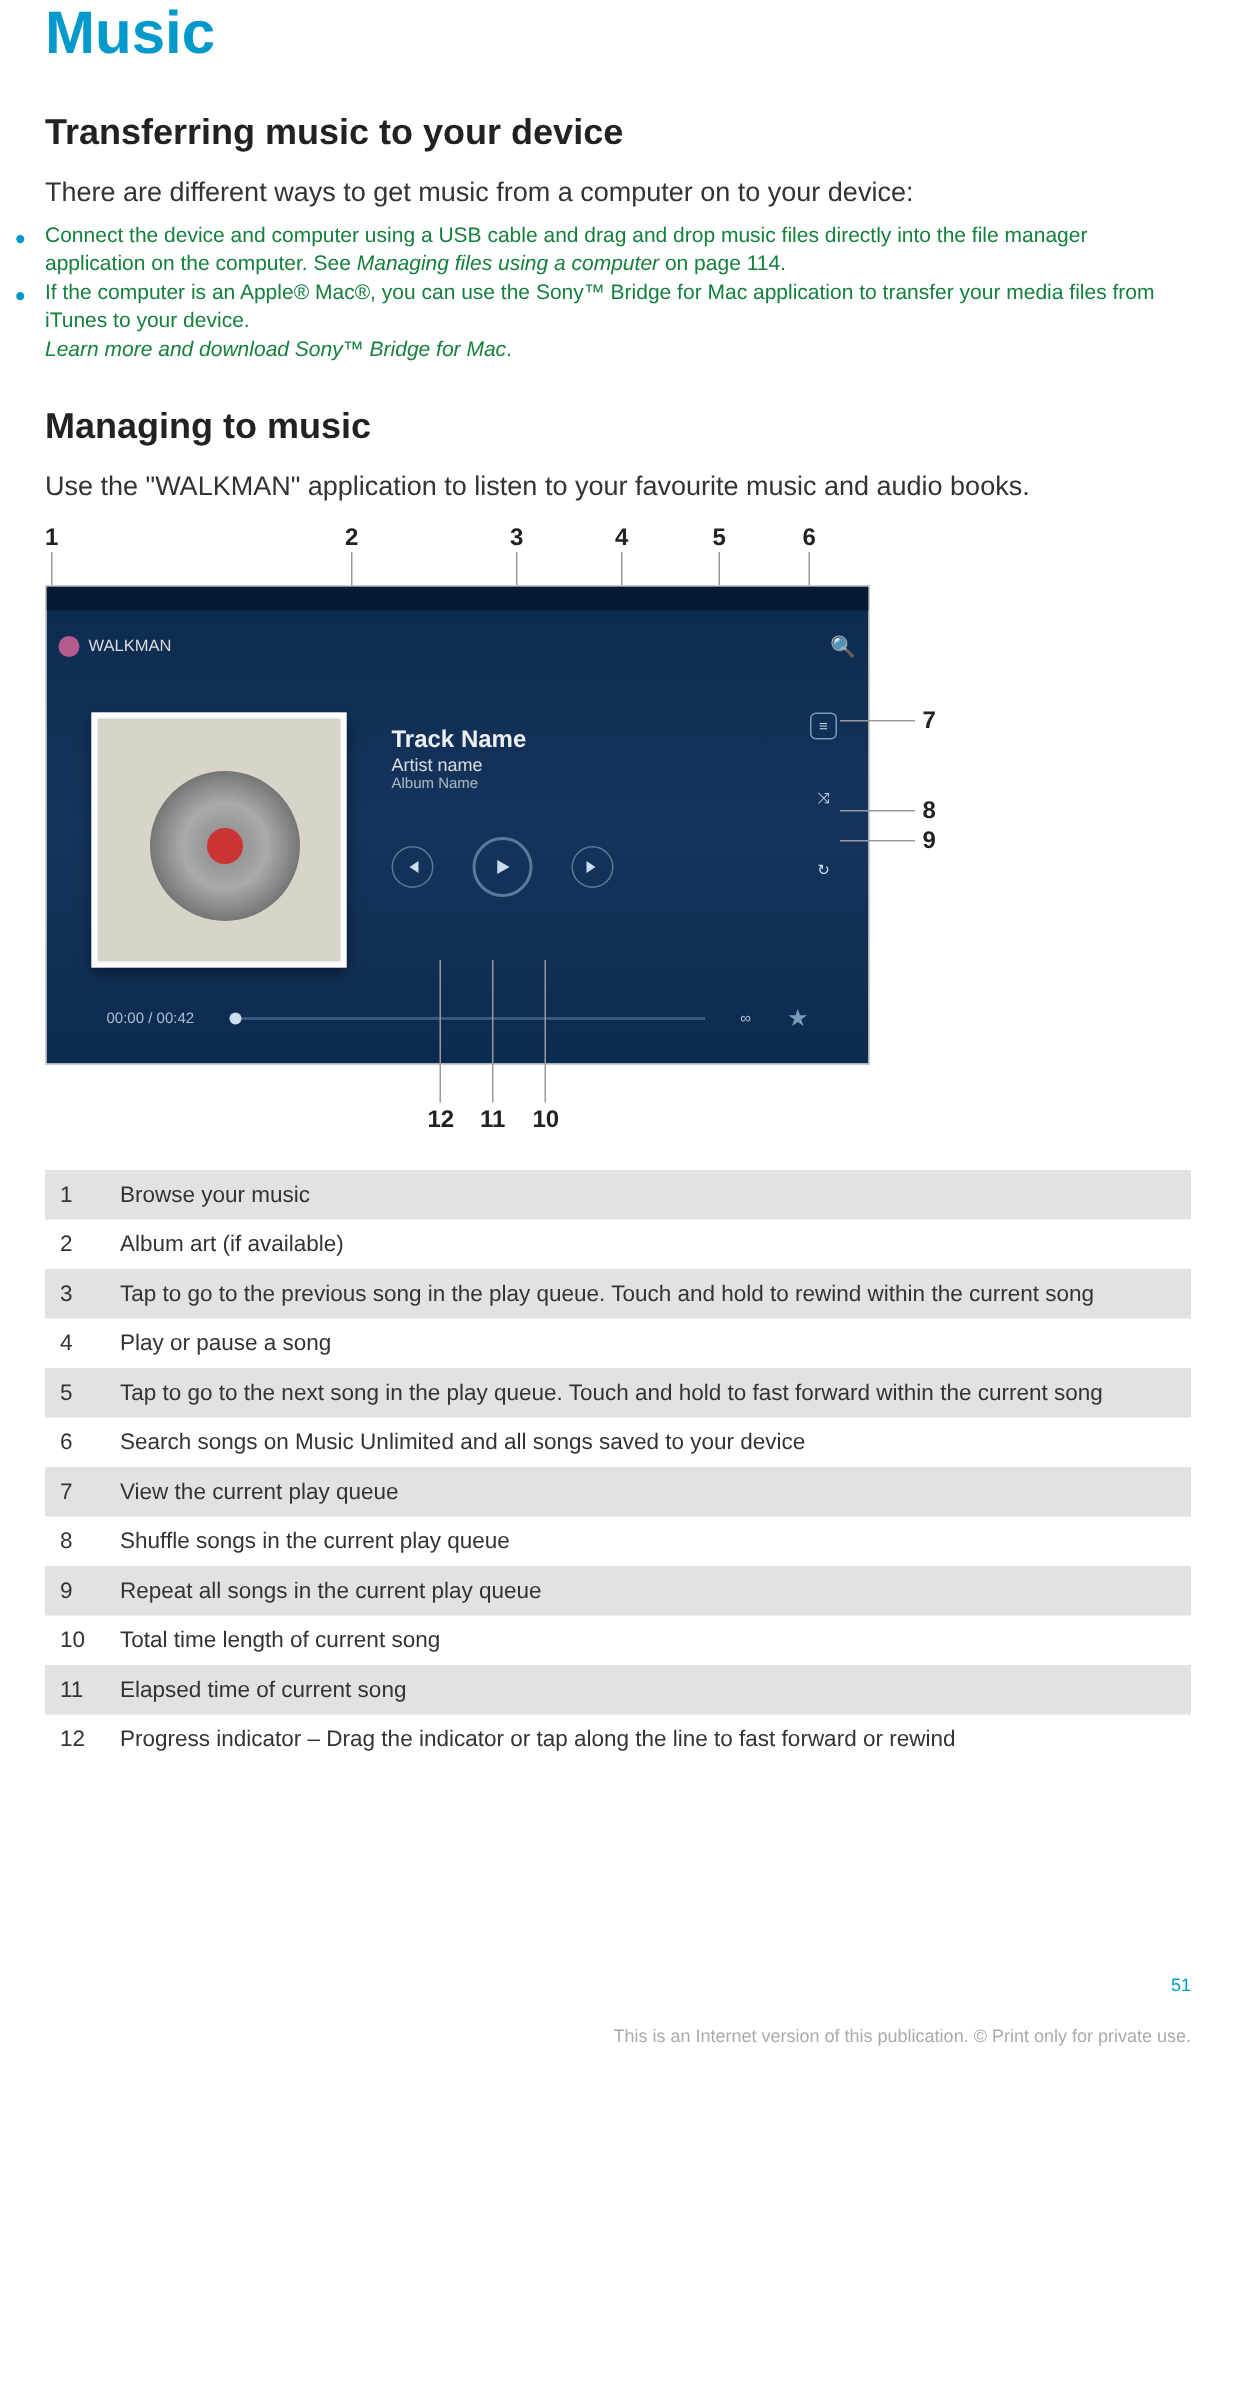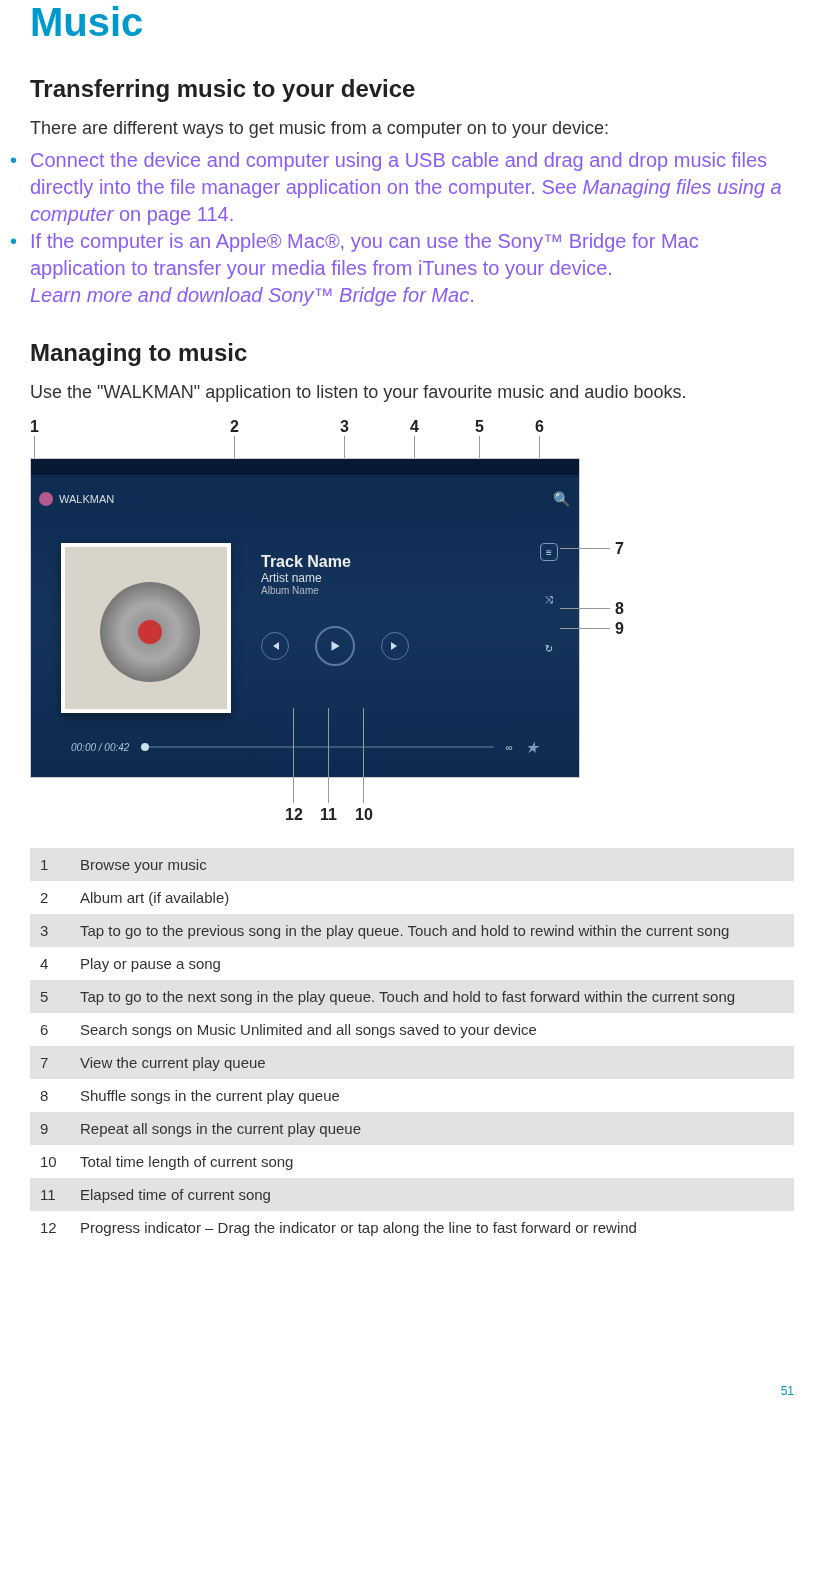--- a/index.html
+++ b/index.html
@@ -23,22 +23,22 @@
     font-size: 24px;
     font-weight: bold;
     color: #222;
     margin-bottom: 15px;
   }
   p.intro { font-size: 18px; color: #333; margin-bottom: 8px; }
   ul.bullets { list-style: none; margin-left: -20px; margin-bottom: 30px; }
   ul.bullets li {
     position: relative;
     padding-left: 20px;
-    font-size: 20px;
-    color: #8b5cf6;
+    font-size: 14px;
+    color: #15803d;
     line-height: 1.35;
   }
   ul.bullets li::before {
     content: "•";
     position: absolute;
     left: 0;
     color: #0099cc;
     font-size: 20px;
   }
   .italic { font-style: italic; }
@@ -160,24 +160,23 @@
     font-size: 10px;
     display: flex; align-items: center; justify-content: center;
   }
   .wm-bottom {
     position: absolute;
     bottom: 0; left: 0; right: 0;
     height: 60px;
     padding: 8px 40px;
     display: flex;
     align-items: center;
-    gap: 12px;
+    gap: 24px;
     color: #aac1d8;
     font-size: 10px;
-    font-style: italic;
   }
   .wm-progress {
     flex: 1;
     height: 2px;
     background: #3a5a7c;
     position: relative;
   }
   .wm-progress::before {
     content: "";
     position: absolute;
@@ -378,13 +377,14 @@
       </tr>
     <tr>
         <td class="num">12</td>
         <td>Progress indicator – Drag the indicator or tap along the line to fast forward or rewind</td>
       </tr>
   </tbody>
 </table>
 
 <div class="footer">
   <div class="pagenum">51</div>
+  <div class="disclaimer">This is an Internet version of this publication. © Print only for private use.</div>
 </div>
 
 </body></html>

